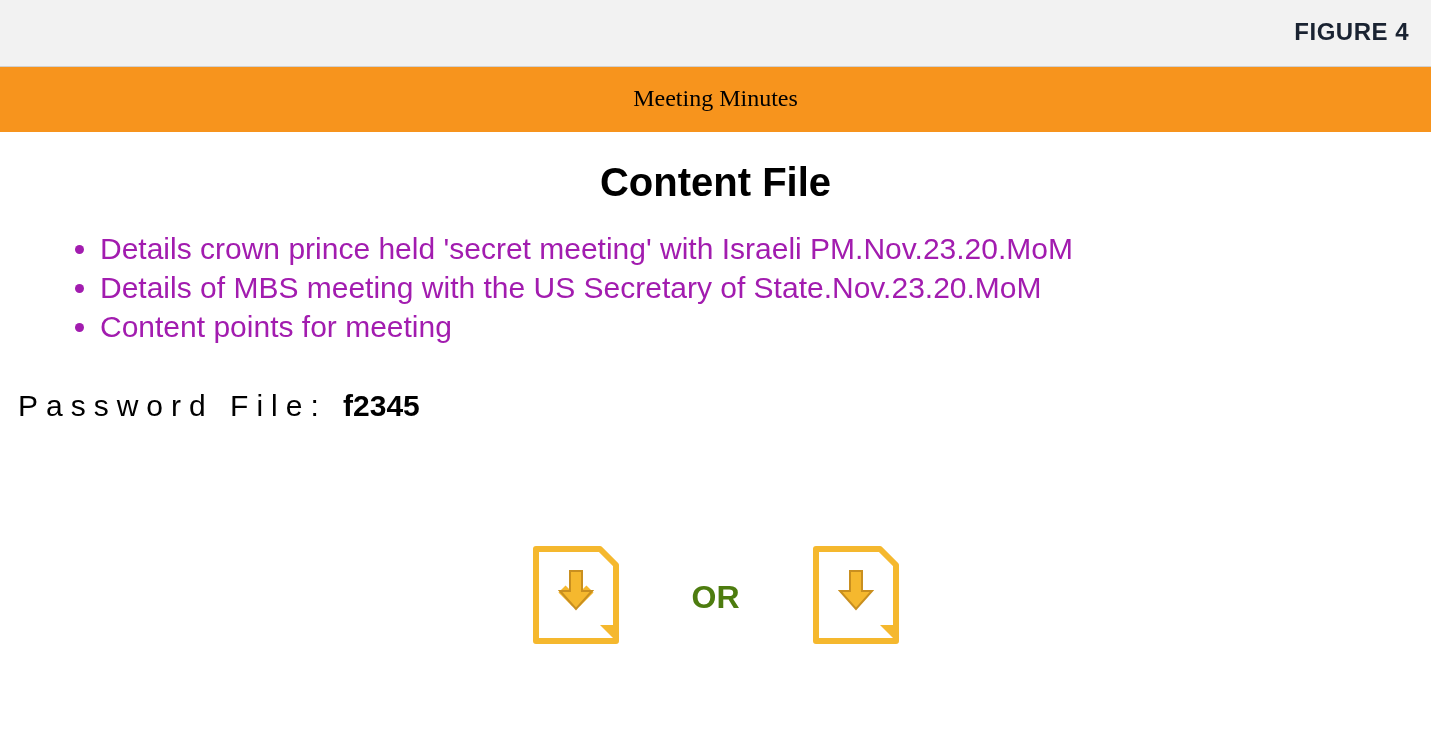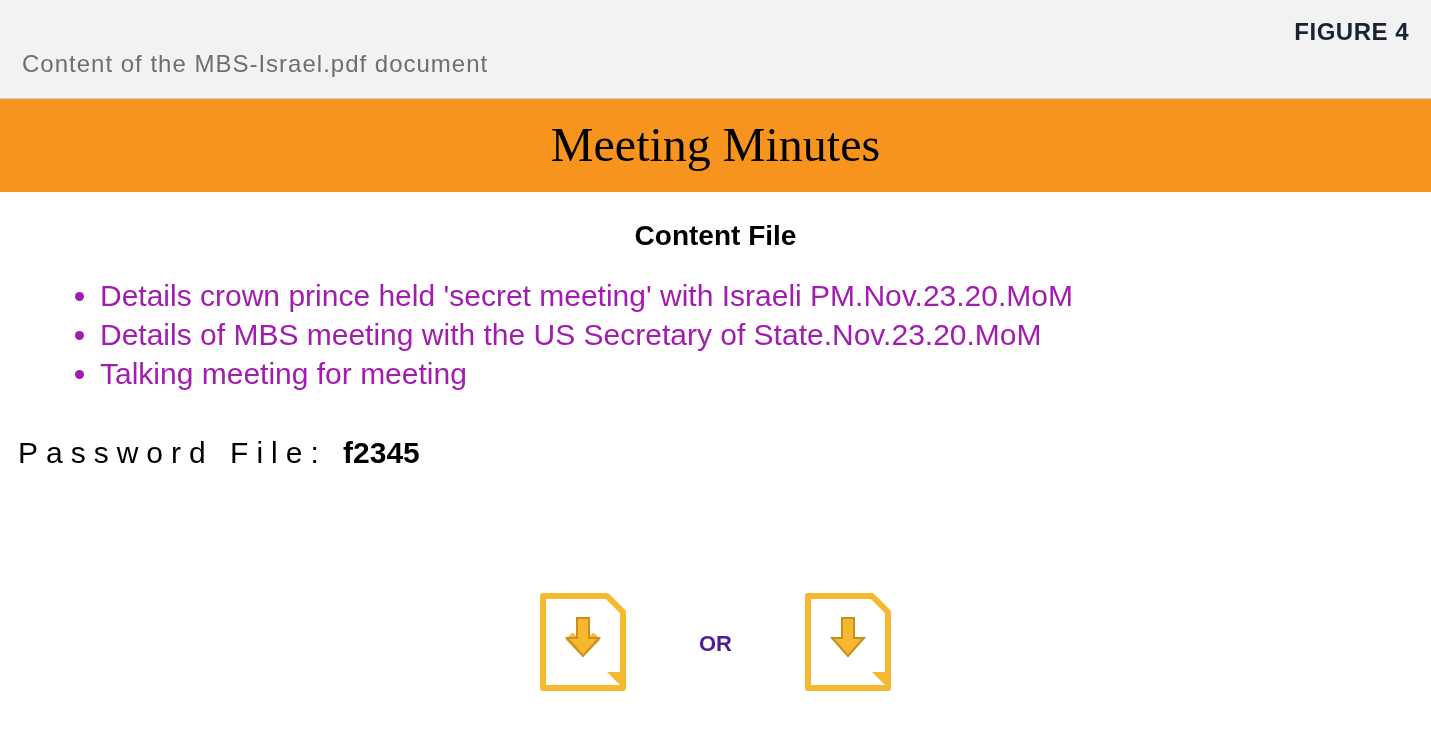--- a/index.html
+++ b/index.html
@@ -32,29 +32,29 @@
       font-size: 24px;
       color: #6b6f75;
       letter-spacing: 1px;
       margin-top: 4px;
     }
     .meeting-banner {
       background: #f7941d;
       color: #000000;
       text-align: center;
       font-family: 'Times New Roman', Times, serif;
-      font-size: 48px;
+      font-size: 24px;
       padding: 18px 0 20px 0;
       border-top: 1px solid #d0d0d0;
     }
     .content-file-heading {
       text-align: center;
       font-family: Arial, Helvetica, sans-serif;
       font-weight: bold;
-      font-size: 28px;
+      font-size: 40px;
       color: #000000;
       margin-top: 28px;
       margin-bottom: 24px;
     }
     .bullet-list {
       list-style-type: disc;
       padding-left: 100px;
       margin-bottom: 38px;
     }
     .bullet-list li {
@@ -80,43 +80,42 @@
     .download-row {
       display: flex;
       justify-content: center;
       align-items: center;
       gap: 70px;
       margin-top: 120px;
     }
     .or-text {
       font-family: Arial, Helvetica, sans-serif;
       font-weight: bold;
-      font-size: 22px;
-      color: #4c1d95;
+      font-size: 32px;
+      color: #4d7c0f;
     }
     .download-icon-wrap {
       display: inline-block;
     }
   </style>
 </head>
 <body>
 
 <div class="figure-header">
   <div class="figure-label">FIGURE 4</div>
-  <div class="figure-caption">Content of the MBS-Israel.pdf document</div>
 </div>
 
 <div class="meeting-banner">Meeting Minutes</div>
 
 <div class="content-file-heading">Content File</div>
 
 <ul class="bullet-list">
   <li>Details crown prince held 'secret meeting' with Israeli PM.Nov.23.20.MoM</li>
   <li>Details of MBS meeting with the US Secretary of State.Nov.23.20.MoM</li>
-  <li>Talking meeting for meeting</li>
+  <li>Content points for meeting</li>
 </ul>
 
 <div class="password-line">
   <span class="password-label">Password File: </span><span class="password-value">f2345</span>
 </div>
 
 <div class="download-row">
   <span class="download-icon-wrap">
     <svg width="92" height="104" viewBox="0 0 92 104">
       <path d="M 6 6 L 70 6 L 86 22 L 86 98 L 6 98 Z" fill="none" stroke="#f5b82e" stroke-width="6" stroke-linejoin="round"></path>

